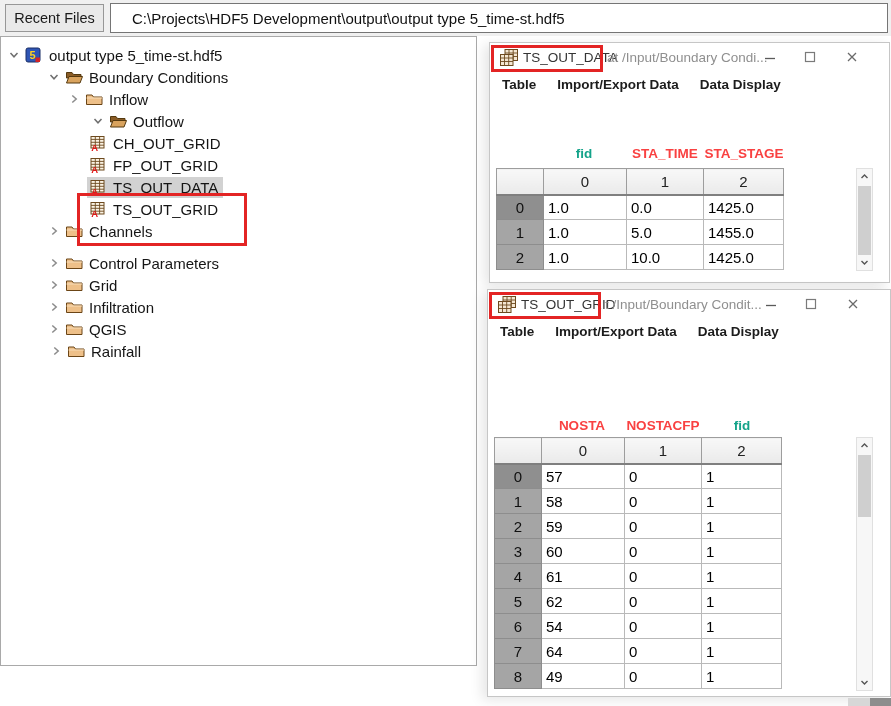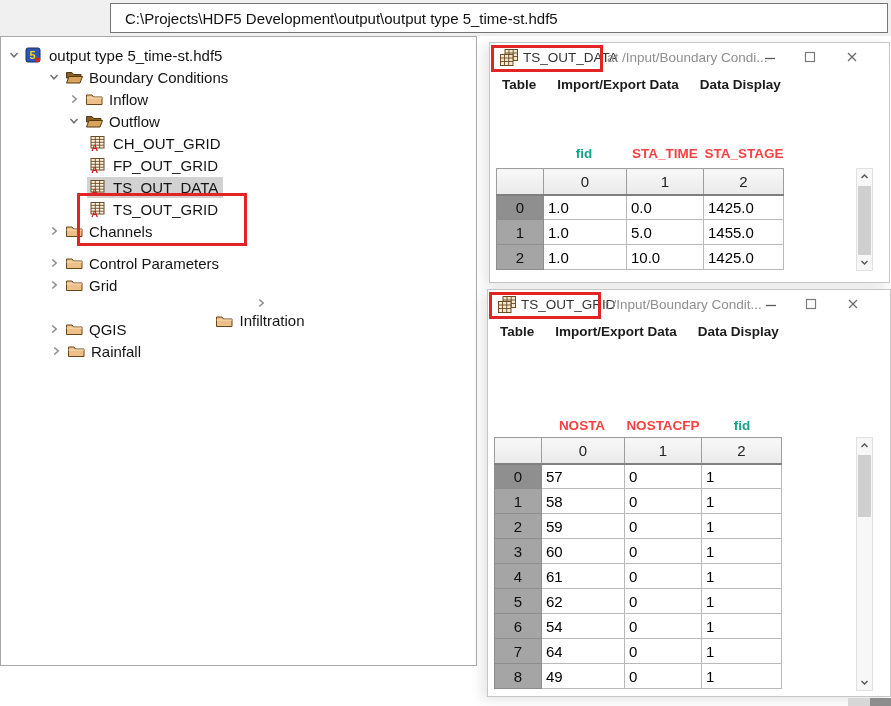--- a/index.html
+++ b/index.html
@@ -11,21 +11,21 @@
   
   .topbar { position:absolute; left:0; top:0; width:891px; height:36px; background:#f0f0f0; }
   .recent-btn {
     position:absolute; left:5px; top:4px; width:99px; height:28px;
     background:#e9e9e9; border:1px solid #979797; font-size:14.5px; color:#1a1a1a;
     font-family:inherit; text-align:center;
   }
   .path-input {
     position:absolute; left:110px; top:3px; width:778px; height:30px;
     background:#fff; border:1px solid #757575; font-size:15px; color:#111;
-    padding:0 14px; font-family:inherit;
+    padding:0 21px; font-family:inherit;
   }
   
   .tree-panel {
     position:absolute; left:0; top:36px; width:477px; height:630px;
     background:#fff; border:1px solid #a9a9a9; padding-top:7px; overflow:hidden;
   }
   .tree-row { height:22px; display:flex; align-items:center; font-size:15px; color:#151515; white-space:nowrap; }
   .tree-row:nth-child(10) { margin-top:10px; }
   .chev { width:16px; height:14px; display:inline-flex; align-items:center; flex:none; }
   .t-icon { width:19px; height:16px; display:inline-flex; align-items:center; margin-right:5px; flex:none; }
@@ -80,20 +80,21 @@
   .scroll-thumb { position:absolute; left:1px; width:13px; background:#cfcfcf; }
   .bg-fragment {
     position:absolute; left:848px; top:698px; width:43px; height:8px;
     background:linear-gradient(90deg,#d7d7d7 0 52%, #8d8d8d 52%);
   }
 </style>
 </head>
 <body>
 
 <div class="topbar">
+  <button class="recent-btn">Recent Files</button>
   <input class="path-input" readonly="" value="C:\Projects\HDF5 Development\output\output type 5_time-st.hdf5" style="">
 </div>
 
 <div class="tree-panel" id="tree">
     <div class="tree-row" style="padding-left: 6px;">
       <span class="chev">
         <svg width="14" height="14" viewBox="0 0 14 14">
           <path d="M3.5 5 L7 8.8 L10.5 5" fill="none" stroke="#6f6f6f" stroke-width="1.5"></path>
         </svg>
       </span>
@@ -133,21 +134,21 @@
       <span class="row-content">
         <span class="t-icon">
           <svg width="19" height="16" viewBox="0 0 19 16">
             <path d="M1.5 4 h5.5 l1.5 2 h8.5 v7.5 h-15.5 z" fill="#eec089" stroke="#6b4516"></path>
             <path d="M1.5 7 h15.5" stroke="#f7ddba" stroke-width="1"></path>
           </svg>
         </span>
         <span class="tree-label">Inflow</span>
       </span>
     </div>
-    <div class="tree-row" style="padding-left: 66px;">
+    <div class="tree-row" style="padding-left: 66px; margin-left: 24px;">
       <span class="chev">
         <svg width="14" height="14" viewBox="0 0 14 14">
           <path d="M3.5 5 L7 8.8 L10.5 5" fill="none" stroke="#6f6f6f" stroke-width="1.5"></path>
         </svg>
       </span>
       <span class="row-content">
         <span class="t-icon">
           <svg width="19" height="16" viewBox="0 0 19 16">
             <path d="M1.5 3.5 h5.5 l1.5 2 h7.5 v3.5 h-14.5 z" fill="#8a5c26" stroke="#54390f"></path>
             <path d="M4 7.5 h13.5 l-2.5 6.5 h-13.5 z" fill="#d9a35e" stroke="#54390f"></path>
@@ -245,21 +246,21 @@
       <span class="row-content">
         <span class="t-icon">
           <svg width="19" height="16" viewBox="0 0 19 16">
             <path d="M1.5 4 h5.5 l1.5 2 h8.5 v7.5 h-15.5 z" fill="#eec089" stroke="#6b4516"></path>
             <path d="M1.5 7 h15.5" stroke="#f7ddba" stroke-width="1"></path>
           </svg>
         </span>
         <span class="tree-label">Grid</span>
       </span>
     </div>
-    <div class="tree-row" style="padding-left: 46px; flex-direction: column;">
+    <div class="tree-row" style="padding-left: 46px;">
       <span class="chev">
         <svg width="14" height="14" viewBox="0 0 14 14">
           <path d="M5.3 3.5 L9.2 7 L5.3 10.5" fill="none" stroke="#8b8b8b" stroke-width="1.5"></path>
         </svg>
       </span>
       <span class="row-content">
         <span class="t-icon">
           <svg width="19" height="16" viewBox="0 0 19 16">
             <path d="M1.5 4 h5.5 l1.5 2 h8.5 v7.5 h-15.5 z" fill="#eec089" stroke="#6b4516"></path>
             <path d="M1.5 7 h15.5" stroke="#f7ddba" stroke-width="1"></path>

